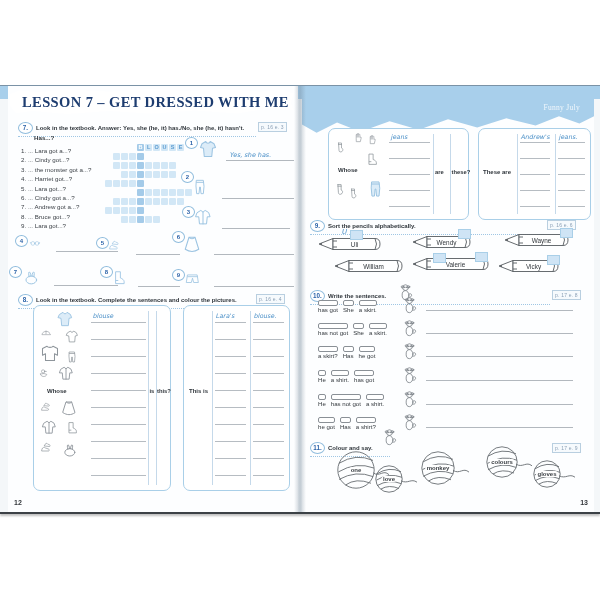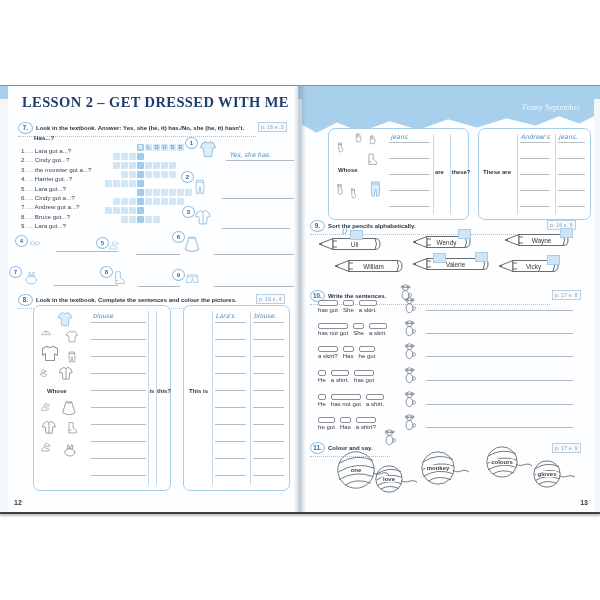--- a/index.html
+++ b/index.html
@@ -72,21 +72,21 @@
   .pagenum{position:absolute;bottom:6px;font-size:7px;font-weight:bold;color:#33373b;}
 </style>
 </head>
 <body>
 
 <div class="spread">
   <div class="sky"></div>
 
   <div class="page left" id="pageL">
     <div class="title-band">
-      <span class="title">LESSON 2 – GET DRESSED WITH ME</span>
+      <span class="title">LESSON 7 – GET DRESSED WITH ME</span>
     </div>
 
     <div class="exh" style="left:10px;top:36px;width:238px;">
       <span class="exnum">7.</span>
       <span class="instr">Look in the textbook. Answer: Yes, she (he, it) has./No, she (he, it) hasn't.</span>
     </div>
     <span class="badge" style="left:250px;top:36px;">p. 16 e. 3</span>
     <span class="sub" style="left:26px;top:48px;">Has...?</span>
 
     <div class="qlist" id="qlist7" style="left:13px;top:60px;">
@@ -374,21 +374,21 @@
           <svg viewBox="0 0 24 24" fill="none" stroke="currentColor" stroke-width="1.4" stroke-linecap="round" stroke-linejoin="round" style="">
             <path d="M4 5 L20 5 L22 18 L14 18 L12 10.5 L10 18 L2 18 Z M4 8 L20 8"></path>
           </svg>
         </div>
       </div>
       <div class="aline" style="left: 206px; top: 200px; width: 80px;"></div>
     </div>
 
   <div class="page right" id="pageR">
     <div class="blue-top"></div>
-    <span class="unit">Funny September</span>
+    <span class="unit">Funny July</span>
 
     <div class="wbox" style="left:26px;top:42px;width:139px;height:90px;">
       <div id="cluster2" style="position:absolute;left:2px;top:2px;width:56px;height:86px;color:#8e959b;">
           <div class="icon" style="left: 3px; top: 8px; width: 12px; height: 18px; color: currentcolor;">
             <svg viewBox="0 0 24 24" fill="none" stroke="currentColor" stroke-width="1.4" stroke-linecap="round" stroke-linejoin="round" style="">
               <path d="M9 2 L15 2 L15 12 C18 13 18.5 16 16.5 18.5 C13.5 21.5 9.5 19.5 10 16.5 L9 2 M9 5 L15 5"></path>
             </svg>
           </div>
           <div class="icon" style="left: 22px; top: 1px; width: 11px; height: 12px; color: currentcolor;">
             <svg viewBox="0 0 24 24" fill="none" stroke="currentColor" stroke-width="1.4" stroke-linecap="round" stroke-linejoin="round" style="">

